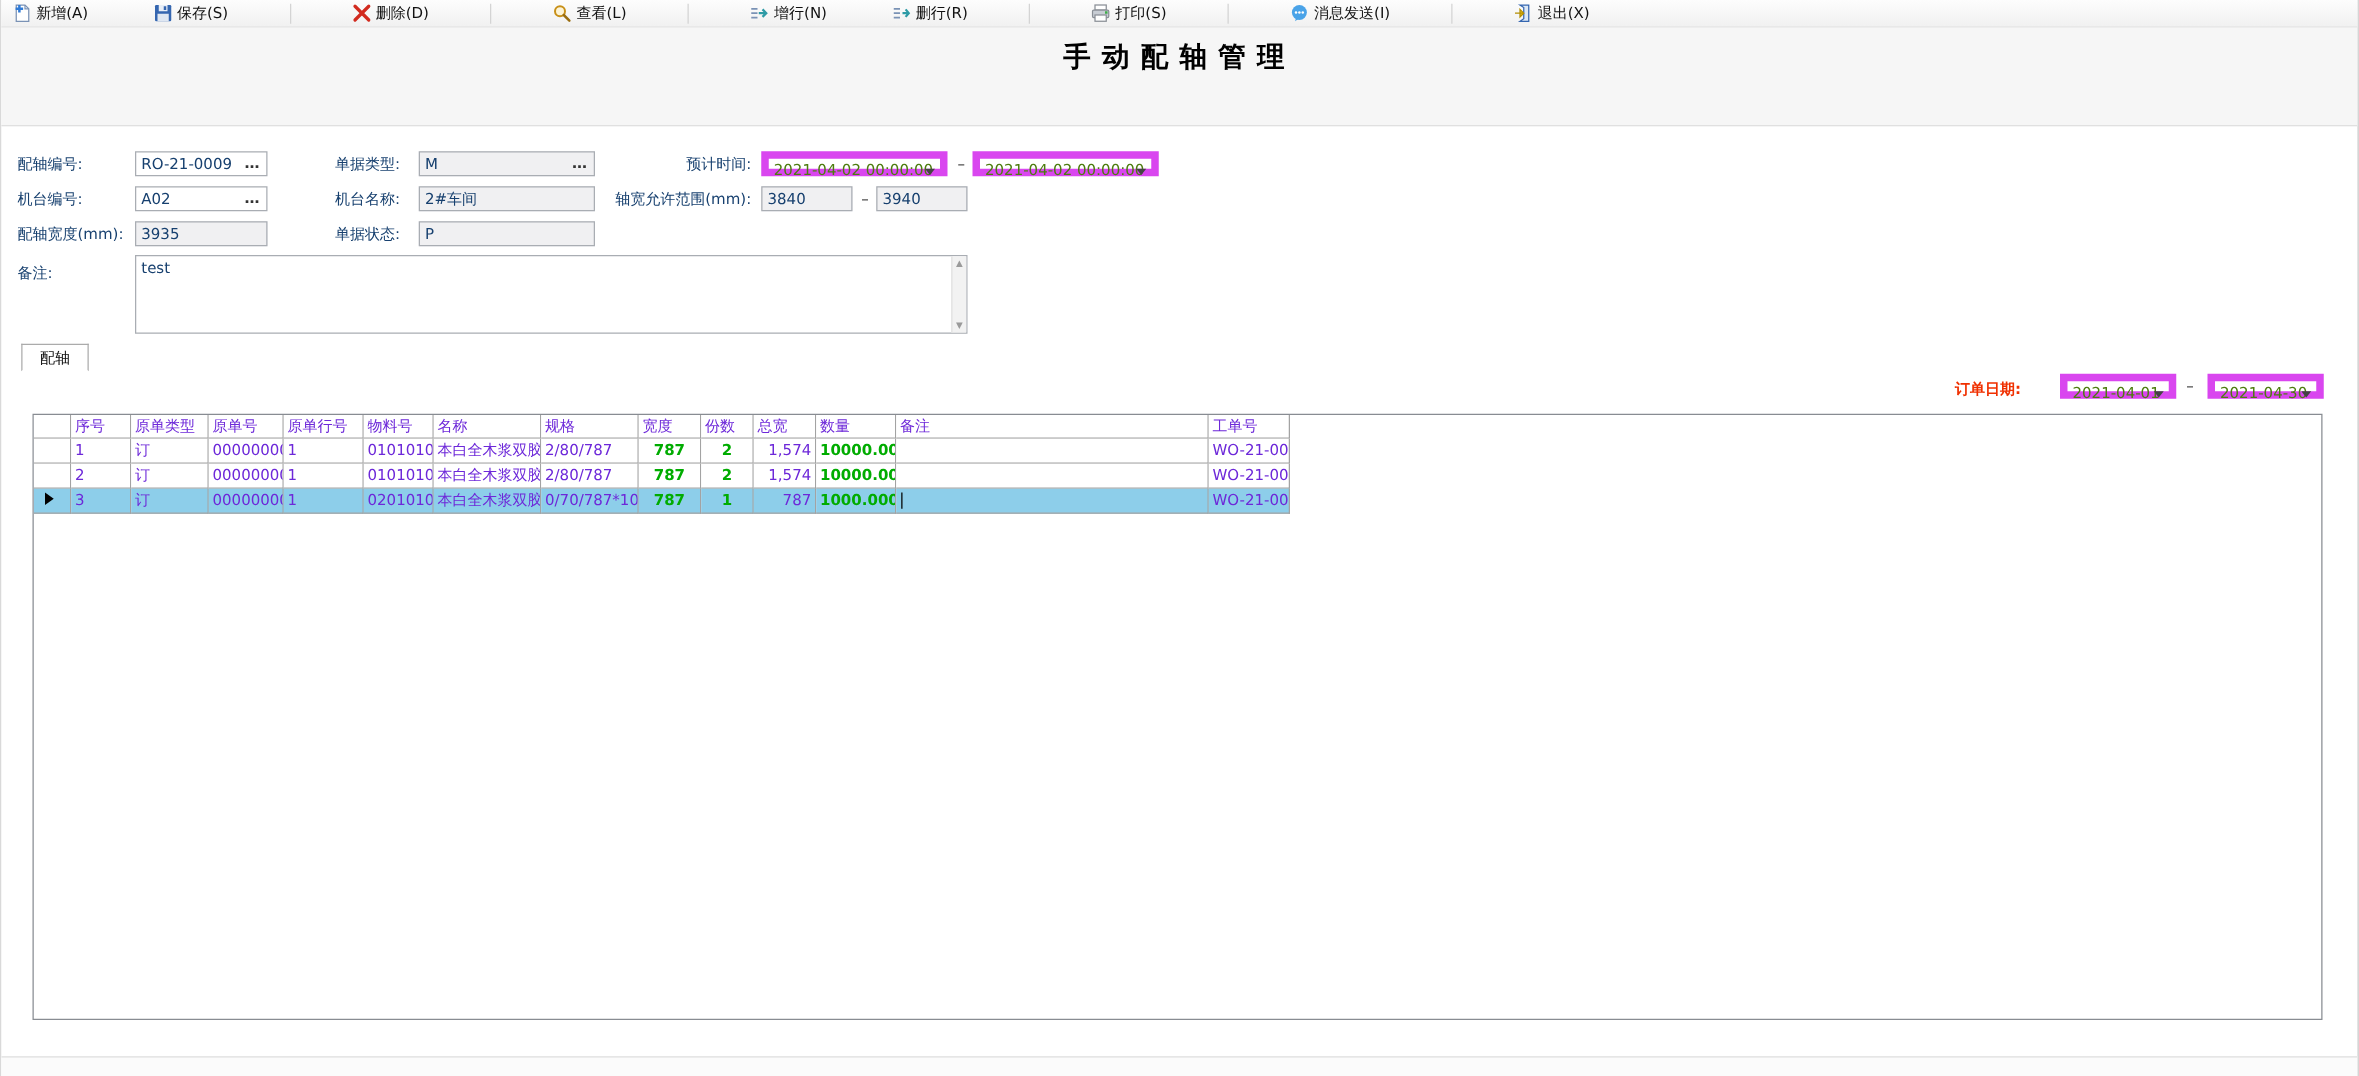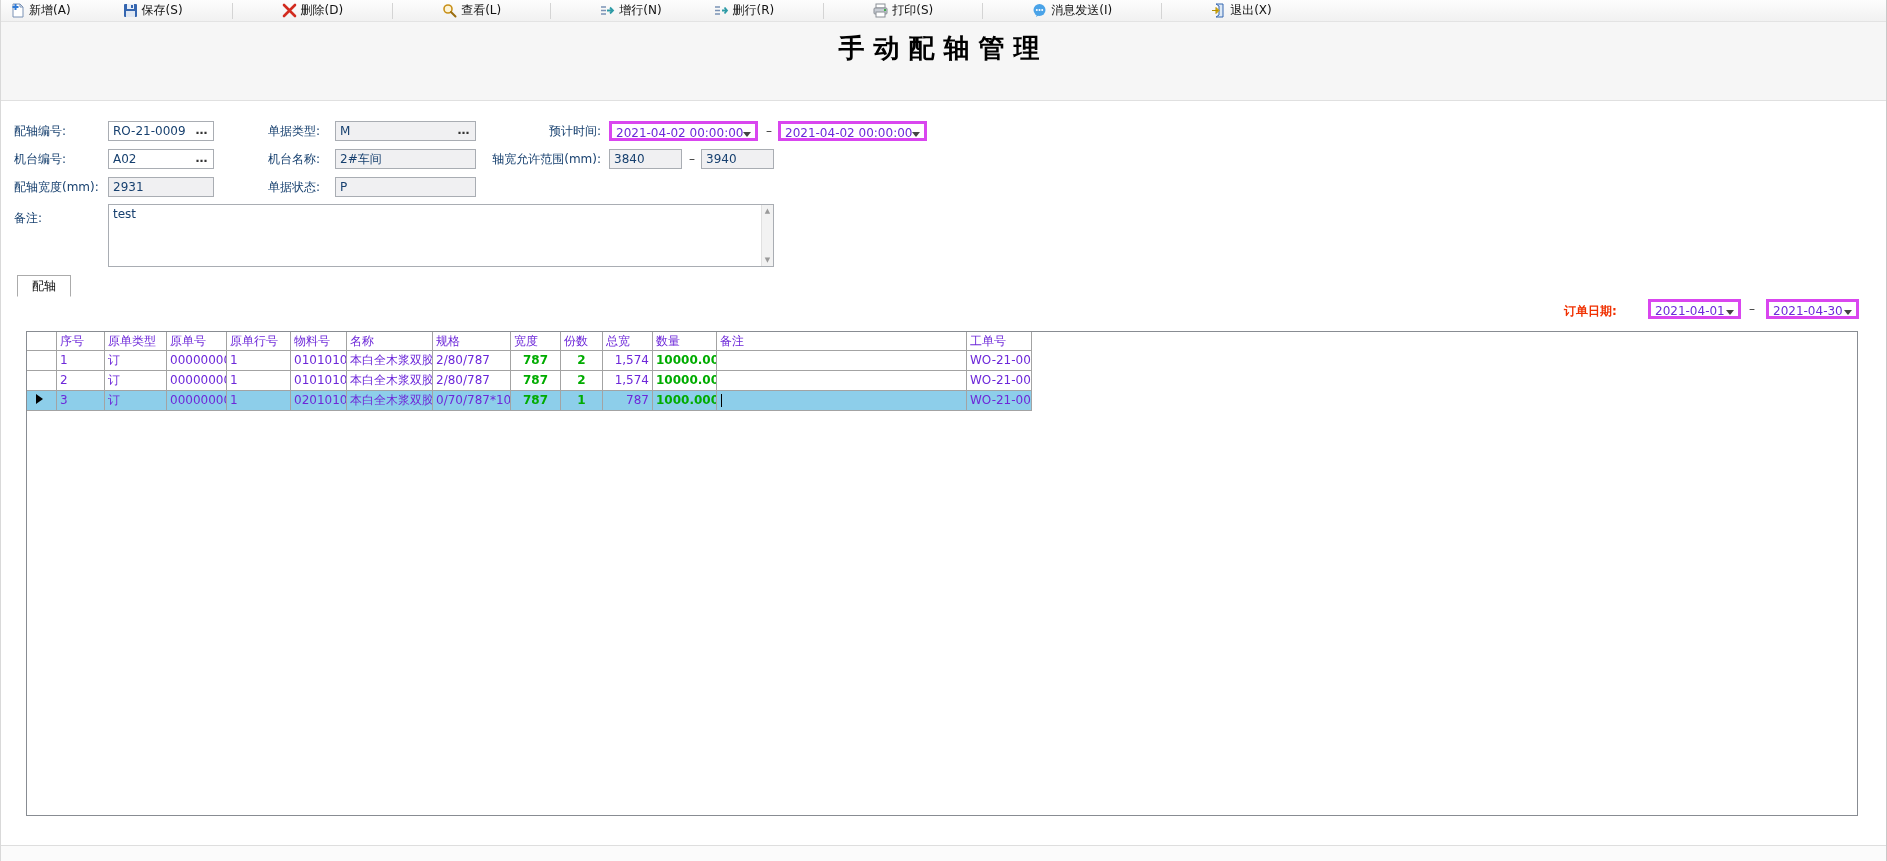--- a/index.html
+++ b/index.html
@@ -14,33 +14,33 @@
     background: #f6f6f6; border-bottom: 1px solid #e0e0e0; }
   .toolbar { position: absolute; top: 0; left: 0; right: 0; height: 22px;
     background: linear-gradient(#fdfdfd, #f1f1f1); border-bottom: 1px solid #e3e3e3;
     display: flex; align-items: center; padding: 0 3px; gap: 40px; }
   .tb-btn { display: flex; align-items: center; gap: 4px; padding: 2px 6px; cursor: default;
     color: #111; white-space: nowrap; }
   .tb-ic { width: 15px; height: 15px; display: inline-flex; }
   .tb-sep { width: 1px; height: 16px; background: #d4d4d4; margin: 0 3px; }
   .apptitle { position: absolute; top: 31px; left: 0; right: 0; text-align: center;
     font-family: "DejaVu Serif", "Liberation Serif", serif; font-weight: bold;
-    font-size: 26px; letter-spacing: 9px; color: #000; }
+    font-size: 22px; letter-spacing: 9px; color: #000; }
   
   .lbl { position: absolute; height: 20px; line-height: 20px; color: #17406f; white-space: nowrap; }
   .lbl.r { text-align: right; }
   .lbl.red { color: #f03000; }
   .ipt { position: absolute; height: 20px; border: 1px solid #a9adb3; background: #fff;
     color: #17406f; font-size: 12px; line-height: 18px; padding: 0 4px;
     font-family: "DejaVu Sans", sans-serif; }
   .ipt.ro { background: #f0f0f2; }
   .dots { position: absolute; width: 16px; height: 18px; line-height: 14px; text-align: center;
     color: #333; font-weight: bold; letter-spacing: 1px; cursor: pointer; }
-  .ddown { position: absolute; height: 20px; border: 3px solid #d946ef; background: #fff;
-    color: #6d28d9; line-height: 18px; padding: 0 16px 0 4px; white-space: nowrap; }
+  .ddown { position: absolute; height: 20px; border: 6px solid #d946ef; background: #fff;
+    color: #4d7c0f; line-height: 18px; padding: 0 16px 0 4px; white-space: nowrap; }
   .ddown .arr { position: absolute; right: 4px; top: 8px; width: 0; height: 0;
     border-left: 4px solid transparent; border-right: 4px solid transparent; border-top: 5px solid #444; }
   .dash { position: absolute; height: 20px; line-height: 20px; color: #333; }
   .memo { position: absolute; left: 107px; top: 204px; width: 666px; height: 63px;
     border: 1px solid #a9adb3; background: #fff; color: #17406f; padding: 2px 14px 2px 4px; }
   .memo .sb { position: absolute; top: 0; right: 0; width: 12px; height: 100%;
     background: #f2f2f2; border-left: 1px solid #e0e0e0;
     display: flex; flex-direction: column; justify-content: space-between; align-items: center;
     font-size: 7px; color: #9a9a9a; padding: 2px 0; }
   
@@ -194,21 +194,21 @@
 
   <div class="lbl" style="left:267px; top:149px;">机台名称:</div>
   <div class="ipt ro" style="left:334px; top:149px; width:141px;"><span>2#车间</span></div>
 
   <div class="lbl r" style="left:460px; top:149px; width:140px;">轴宽允许范围(mm):</div>
   <div class="ipt ro" style="left:608px; top:149px; width:73px;"><span>3840</span></div>
   <div class="dash" style="left:688px; top:149px;">–</div>
   <div class="ipt ro" style="left:700px; top:149px; width:73px;"><span>3940</span></div>
 
   <div class="lbl" style="left:13px; top:177px;">配轴宽度(mm):</div>
-  <div class="ipt ro" style="left:107px; top:177px; width:106px;"><span>2931</span></div>
+  <div class="ipt ro" style="left:107px; top:177px; width:106px;"><span>3935</span></div>
 
   <div class="lbl" style="left:267px; top:177px;">单据状态:</div>
   <div class="ipt ro" style="left:334px; top:177px; width:141px;"><span>P</span></div>
 
   <div class="lbl" style="left:13px; top:208px; color:#17406f;">备注:</div>
   <div class="memo">
     <span>test</span>
     <span class="sb">
         <span>▲</span>
         <span>▼</span>

